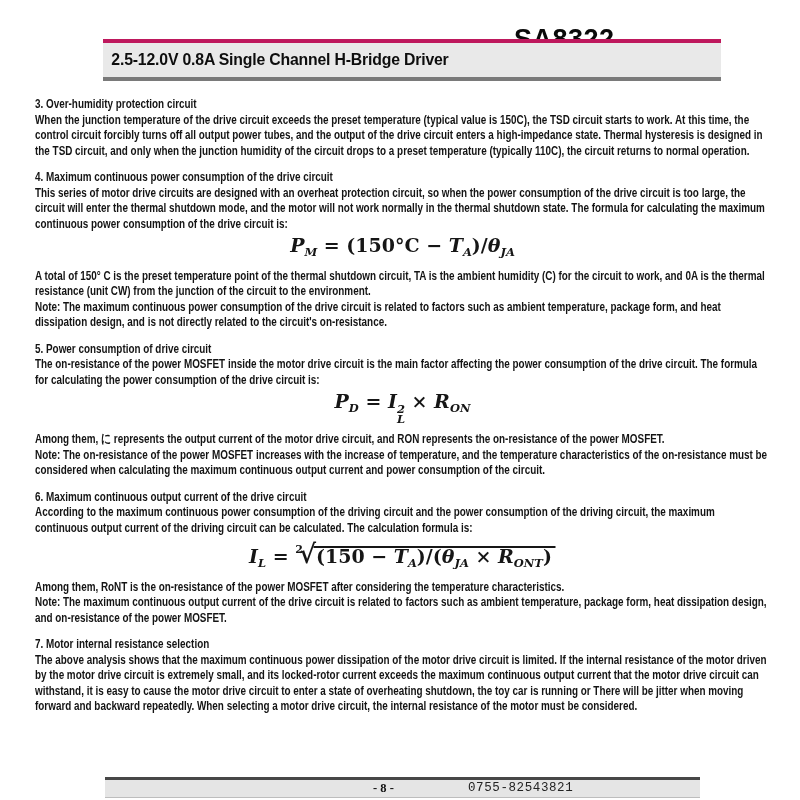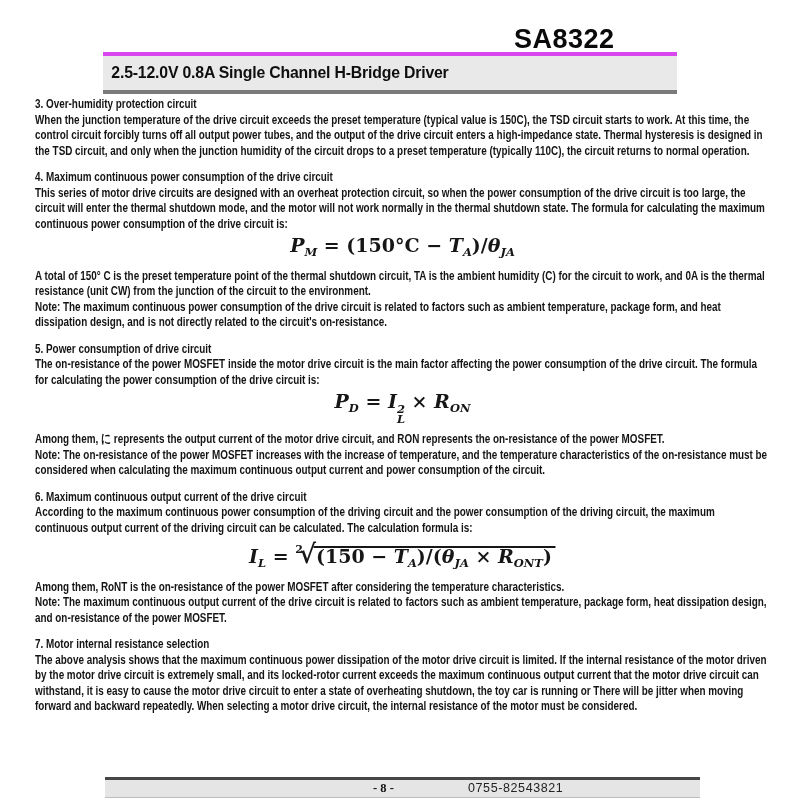--- a/index.html
+++ b/index.html
@@ -5,22 +5,22 @@
   html,body{margin:0;padding:0;}
   body{
     width:800px;height:800px;background:#ffffff;position:relative;overflow:hidden;
     font-family:"Liberation Sans",sans-serif;color:#101010;
   }
   .product-title{
     position:absolute;left:514px;top:24px;
     font-size:27px;font-weight:700;letter-spacing:0.5px;color:#0a0a0a;
   }
   .banner{
-    position:absolute;left:103px;top:52px;width:574px;height:34px;
-    background:#e9e9e9;border-top:4px solid #d946ef;border-bottom:4px solid #7a7a7a;
+    position:absolute;left:103px;top:39px;width:618px;height:34px;
+    background:#e9e9e9;border-top:4px solid #be185d;border-bottom:4px solid #7a7a7a;
     display:flex;align-items:center;
   }
   .banner-text{
     font-size:17px;font-weight:700;padding-left:9px;letter-spacing:-0.2px;
     transform:scaleX(0.93);transform-origin:0 50%;white-space:nowrap;color:#0e0e0e;
   }
   .content{
     position:absolute;left:35px;top:96px;width:980px;
     transform:scaleX(0.75);transform-origin:0 0;
     font-size:13.2px;font-weight:700;line-height:15.5px;color:#141414;
@@ -47,21 +47,21 @@
   .footer-bar{
     position:absolute;left:105px;top:777px;width:595px;height:17px;
     background:#e5e5e5;border-top:3px solid #474747;border-bottom:1px solid #bdbdbd;
   }
   .page-num{
     position:absolute;left:268px;top:1px;
     font-family:"Liberation Serif",serif;font-weight:700;font-size:12.5px;color:#111;
   }
   .phone{
     position:absolute;left:363px;top:1px;
-    font-family:Liberation Sans, sans-serif;font-size:12.5px;letter-spacing:0.6px;color:#222;
+    font-family:Liberation Mono, monospace;font-size:12.5px;letter-spacing:0.6px;color:#222;
   }
 </style>
 </head>
 <body>
 
 <div class="product-title">SA8322</div>
 
 <div class="banner">
   <div class="banner-text">2.5-12.0V 0.8A Single Channel H-Bridge Driver</div>
 </div>

